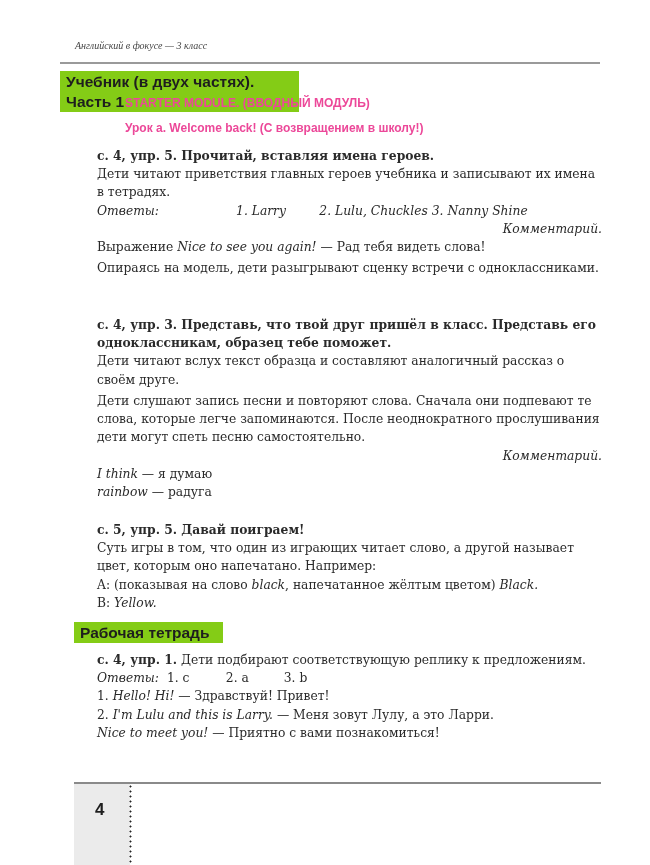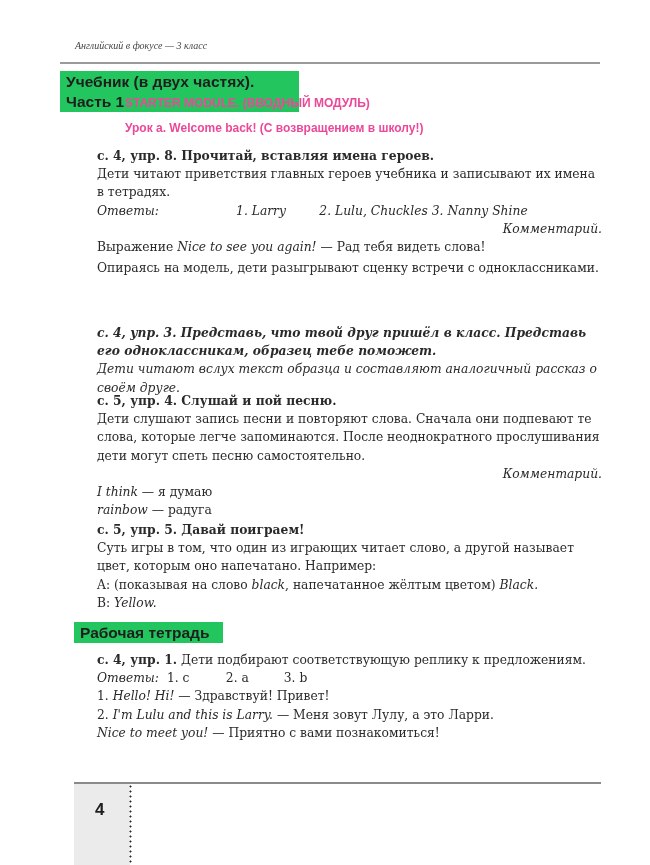--- a/index.html
+++ b/index.html
@@ -5,21 +5,21 @@
   html, body { margin: 0; padding: 0; background: #ffffff; }
   body { width: 650px; height: 865px; position: relative; overflow: hidden; color: #2a2a2a; }
   .running-head {
     position: absolute; left: 75px; top: 40px;
     font-family: "Liberation Serif", serif; font-style: italic; font-size: 10px; color: #444;
   }
   .head-rule {
     position: absolute; left: 60px; top: 62px; width: 540px; height: 2px; background: #9a9a9a;
   }
   .section-bar {
-    position: absolute; background: #22c55e; font-family: "Liberation Sans", sans-serif;
+    position: absolute; background: #84cc16; font-family: "Liberation Sans", sans-serif;
     font-weight: bold; font-size: 15.5px; color: #1e1e1e; padding: 1px 6px 0 6px; line-height: 20px;
   }
   #bar1 { left: 60px; top: 71px; width: 227px; }
   #bar2 { left: 74px; top: 622px; width: 137px; }
   .module-title {
     position: absolute; left: 78px; font-family: "Liberation Sans", sans-serif;
     font-weight: bold; font-size: 12px; color: #ec4899; margin-left: 47px;
   }
   #mod { top: 96px; }
   #lesson { top: 121px; }
@@ -41,47 +41,46 @@
 <body>
 
 <div class="running-head">Английский в фокусе — 3 класс</div>
 <div class="head-rule"></div>
 
 <div id="bar1" class="section-bar">Учебник (в двух частях). Часть 1</div>
 <div id="mod" class="module-title">STARTER MODULE. (ВВОДНЫЙ МОДУЛЬ)</div>
 <div id="lesson" class="module-title">Урок a. Welcome back! (С возвращением в школу!)</div>
 
 <div class="block" style="top:147px;">
-  <p class="b">с. 4, упр. 8. Прочитай, вставляя имена героев.</p>
+  <p class="b">с. 4, упр. 5. Прочитай, вставляя имена героев.</p>
   <p>Дети читают приветствия главных героев учебника и записывают их имена в тетрадях.</p>
   <p>
     <span class="i">Ответы:</span>
     <span class="ans i" style="margin-left:13px;width:110px;">1. Larry</span>
     <span class="ans i" style="width:138px;">2. Lulu, Chuckles</span>
     <span class="ans i">3. Nanny Shine</span>
   </p>
   <p class="i">Комментарий.</p>
   <p>
     <span>Выражение</span>
     <span class="i">Nice to see you again!</span>
     <span>— Рад тебя видеть слова!</span>
   </p>
 </div>
 
 <div class="block" style="top:259px;">
   <p>Опираясь на модель, дети разыгрывают сценку встречи с одноклассниками.</p>
 </div>
 
-<div class="block" style="top:324px;font-style:italic;">
+<div class="block" style="top:316px;">
   <p class="b">с. 4, упр. 3. Представь, что твой друг пришёл в класс. Представь его одноклассникам, образец тебе поможет.</p>
   <p>Дети читают вслух текст образца и составляют аналогичный рассказ о своём друге.</p>
 </div>
 
 <div class="block" style="top:392px;">
-  <p class="b">с. 5, упр. 4. Слушай и пой песню.</p>
   <p>Дети слушают запись песни и повторяют слова. Сначала они подпевают те слова, которые легче запоминаются. После неоднократного прослушивания дети могут спеть песню самостоятельно.</p>
   <p class="i">Комментарий.</p>
   <p>
     <span class="i">I think</span>
     <span>— я думаю</span>
   </p>
   <p>
     <span class="i">rainbow</span>
     <span>— радуга</span>
   </p>

